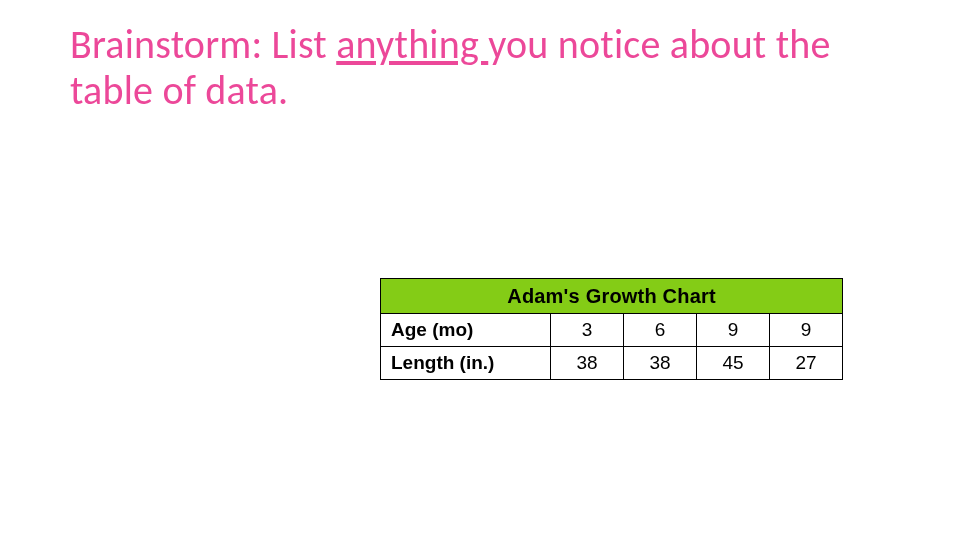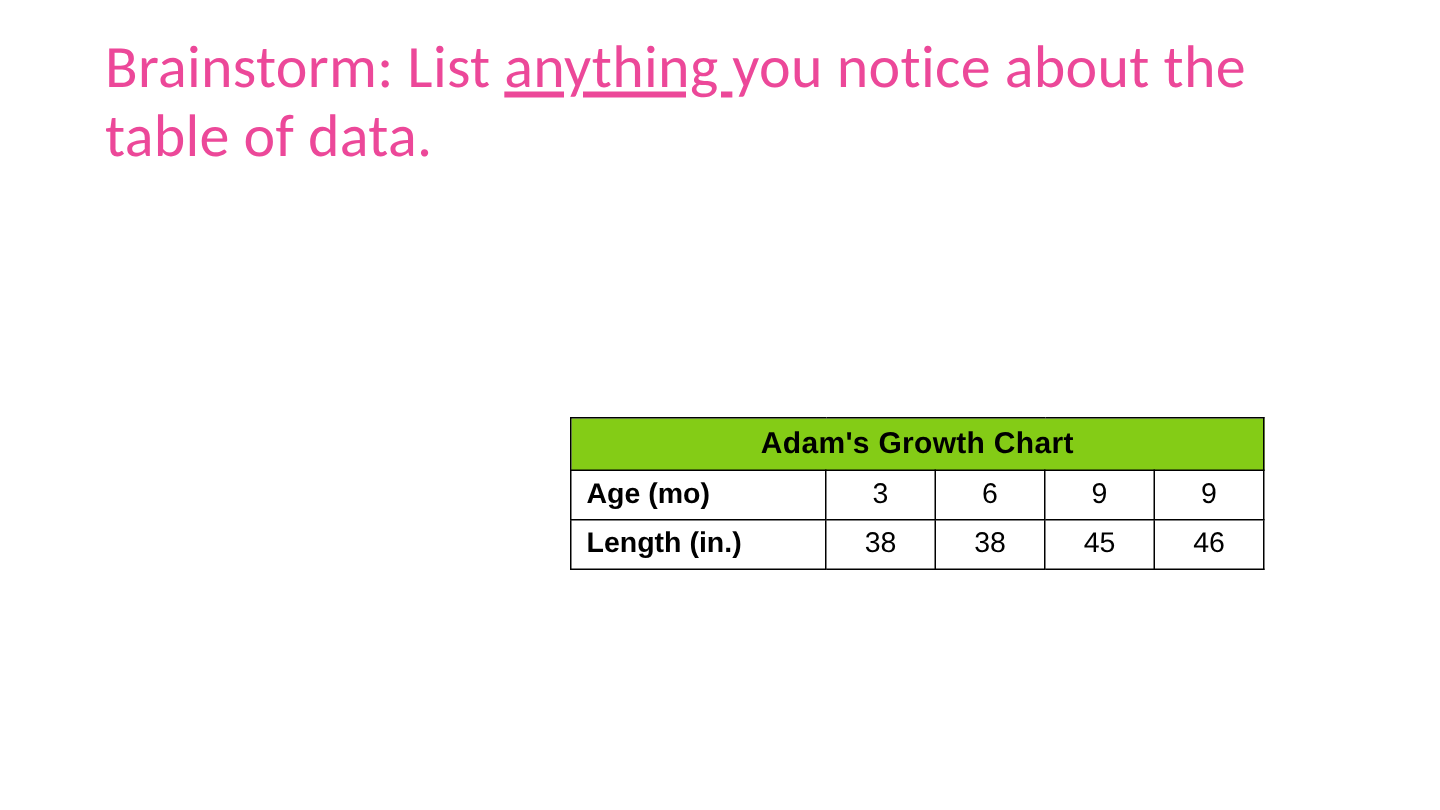--- a/index.html
+++ b/index.html
@@ -95,19 +95,19 @@
         <td>3</td>
         <td>6</td>
         <td>9</td>
         <td>9</td>
       </tr>
       <tr>
         <td class="label">Length (in.)</td>
         <td>38</td>
         <td>38</td>
         <td>45</td>
-        <td>46</td>
+        <td>27</td>
       </tr>
     </tbody>
       </table>
   </div>
 
 </div>
 
 </body></html>

